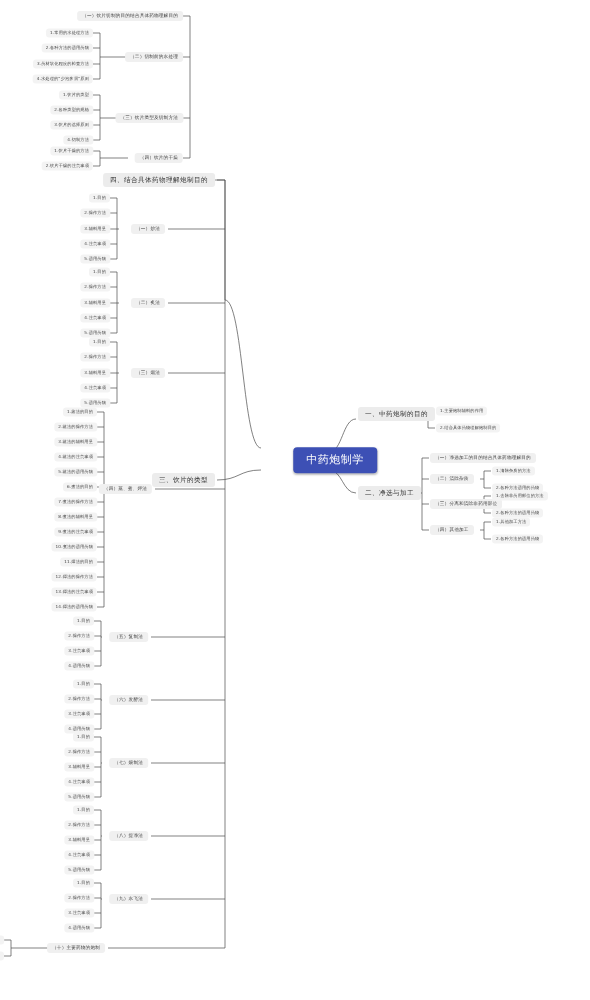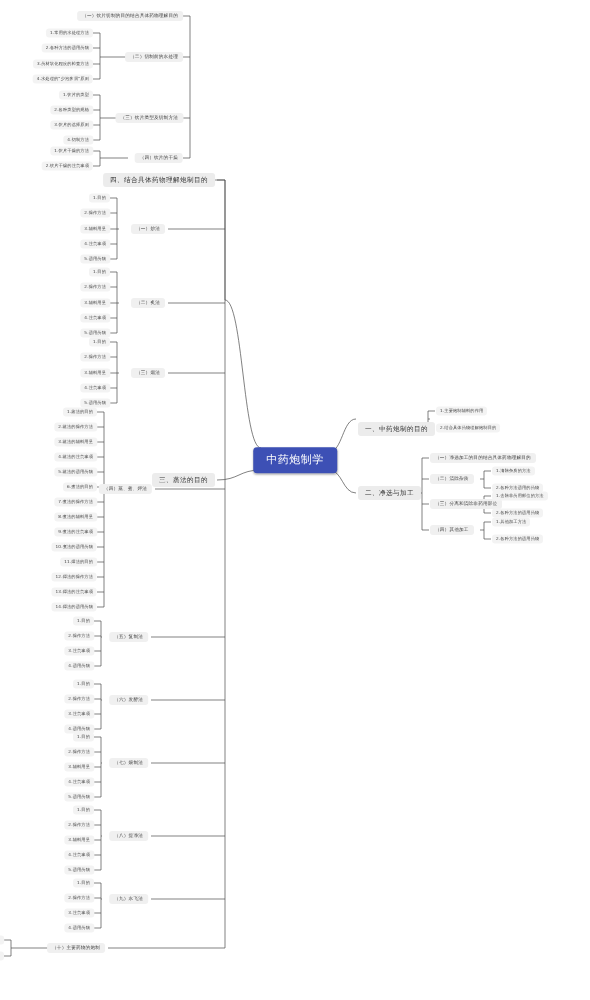--- a/index.html
+++ b/index.html
@@ -49,21 +49,21 @@
   
   .lvl3{
     background:#f3f3f3;
     color:#444;
     font-size:4.2px;
     padding:2.2px 4px;
     letter-spacing:.15px;
   }
   .anchor-l{transform:translate(-100%,-50%);}
   .anchor-r{transform:translate(0,-50%);}
-  .anchor-c{transform:translate(-50%,-50%);}
+  .anchor-c{transform:translate(-50%,-50%);margin-left:40px;}
 </style>
 </head>
 <body>
 
 <div id="canvas">
   <svg class="links" id="links" viewBox="0 0 590 1000" preserveAspectRatio="none">
       <path d="M329,452 C342.5,452 342.5,419 356,419"></path>
       <path d="M428,411 L428,428"></path>
       <path d="M430,419 L428,419"></path>
       <path d="M428,411 L435,411"></path>
@@ -193,35 +193,35 @@
       <path d="M225,948 L108,948"></path>
       <path d="M11,940 L11,956"></path>
       <path d="M59,948 L11,948"></path>
       <path d="M11,940 L4,940"></path>
       <path d="M11,956 L4,956"></path>
       <path d="M225,229 L225,948"></path>
       <path d="M155,180 L225,180 L225,229"></path>
     </svg>
   <div id="nodes">
       <div class="node root anchor-c" style="left: 295px; top: 460px;">中药炮制学</div>
-      <div class="node lvl1 anchor-r" style="left: 358px; top: 429px;">一、中药炮制的目的</div>
+      <div class="node lvl1 anchor-r" style="left: 358px; top: 414px;">一、中药炮制的目的</div>
       <div class="node lvl3 anchor-r" style="left: 436px; top: 411px;">1.主要炮制辅料的作用</div>
       <div class="node lvl3 anchor-r" style="left: 436px; top: 428px;">2.结合具体药物理解炮制目的</div>
       <div class="node lvl1 anchor-r" style="left: 358px; top: 493px;">二、净选与加工</div>
       <div class="node lvl2 anchor-r" style="left: 430px; top: 458px;">（一）净选加工的目的结合具体药物理解目的</div>
       <div class="node lvl2 anchor-r" style="left: 430px; top: 479px;">（二）清除杂质</div>
       <div class="node lvl3 anchor-r" style="left: 492px; top: 471px;">1.清除杂质的方法</div>
       <div class="node lvl3 anchor-r" style="left: 492px; top: 488px;">2.各种方法适用的药物</div>
       <div class="node lvl2 anchor-r" style="left: 430px; top: 504px;">（三）分离和清除非药用部位</div>
       <div class="node lvl3 anchor-r" style="left: 492px; top: 496px;">1.去除非药用部位的方法</div>
       <div class="node lvl3 anchor-r" style="left: 492px; top: 513px;">2.各种方法的适用药物</div>
       <div class="node lvl2 anchor-r" style="left: 430px; top: 530px;">（四）其他加工</div>
       <div class="node lvl3 anchor-r" style="left: 492px; top: 522px;">1.其他加工方法</div>
       <div class="node lvl3 anchor-r" style="left: 492px; top: 539px;">2.各种方法的适用药物</div>
-      <div class="node lvl1 anchor-l" style="left: 215px; top: 480px;">三、蒸法的目的</div>
+      <div class="node lvl1 anchor-l" style="left: 215px; top: 480px;">三、饮片的类型</div>
       <div class="node lvl2 anchor-l" style="left: 183px; top: 16px;">（一）饮片切制的目的结合具体药物理解目的</div>
       <div class="node lvl2 anchor-l" style="left: 183px; top: 57px;">（二）切制前的水处理</div>
       <div class="node lvl3 anchor-l" style="left: 93px; top: 33px;">1.常用的水处理方法</div>
       <div class="node lvl3 anchor-l" style="left: 93px; top: 48px;">2.各种方法的适用药物</div>
       <div class="node lvl3 anchor-l" style="left: 93px; top: 64px;">3.药材软化程度的检查方法</div>
       <div class="node lvl3 anchor-l" style="left: 93px; top: 79px;">4.水处理的“少泡多润”原则</div>
       <div class="node lvl2 anchor-l" style="left: 183px; top: 118px;">（三）饮片类型及切制方法</div>
       <div class="node lvl3 anchor-l" style="left: 93px; top: 95px;">1.饮片的类型</div>
       <div class="node lvl3 anchor-l" style="left: 93px; top: 110px;">2.各种类型的规格</div>
       <div class="node lvl3 anchor-l" style="left: 93px; top: 125px;">3.饮片的选择原则</div>

